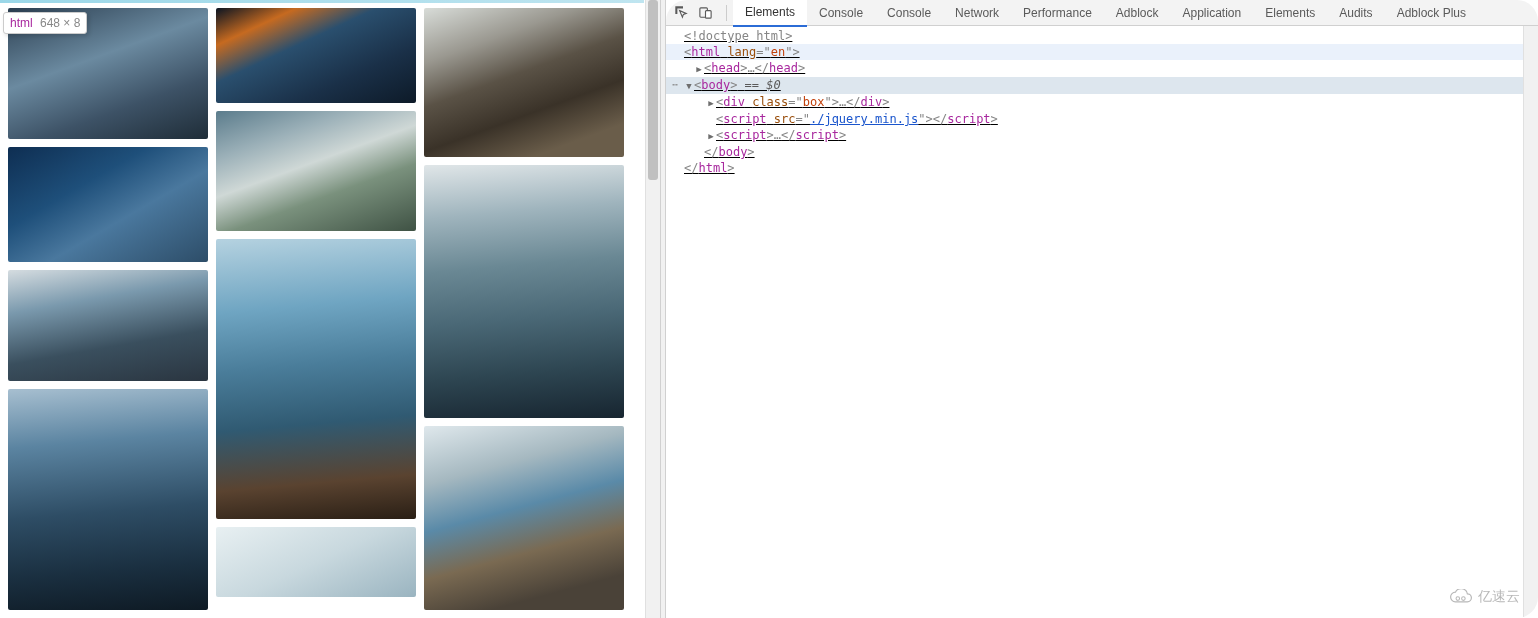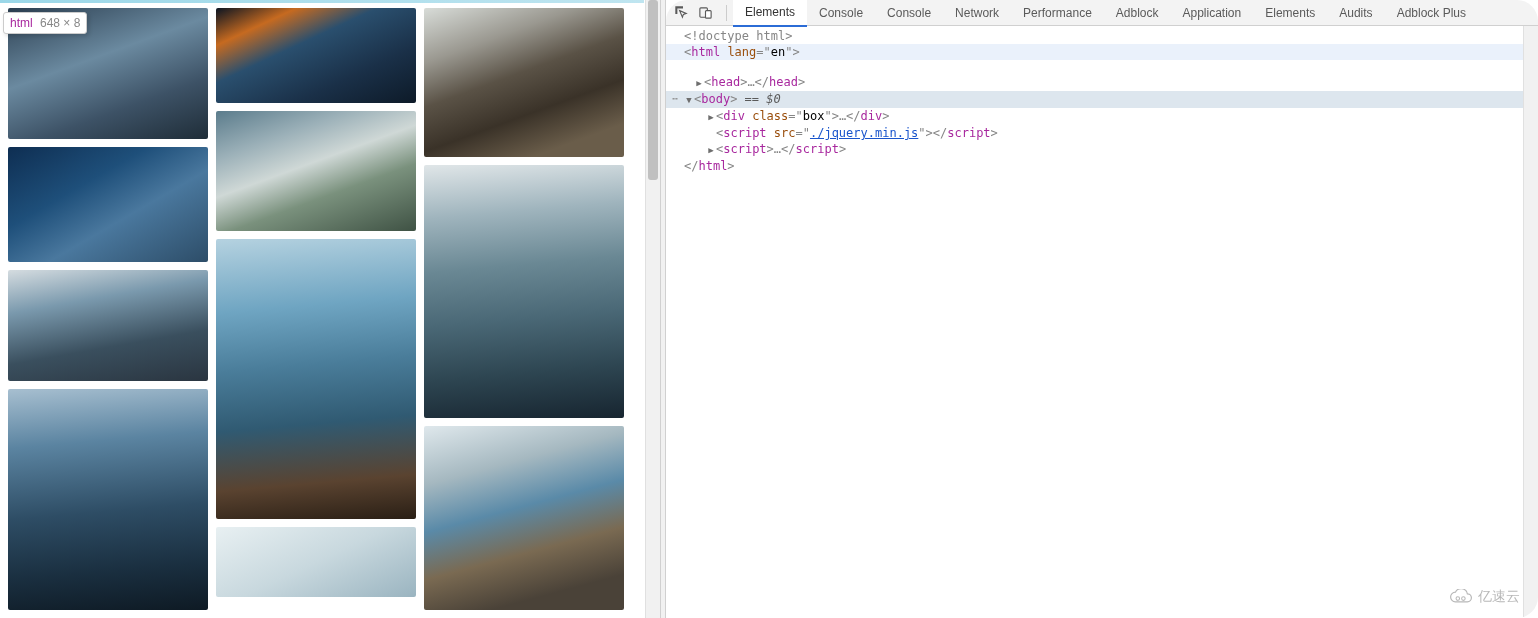--- a/index.html
+++ b/index.html
@@ -33,32 +33,32 @@
 
 .divider { width: 6px; background: #f1f1f1; border-left: 1px solid #d0d0d0; border-right: 1px solid #d0d0d0; cursor: ew-resize; }
 
 
 .devtools { flex: 1; display: flex; flex-direction: column; background: #fff; overflow: hidden; border-radius: 21px; }
 .dt-toolbar { display: flex; align-items: center; height: 26px; border-bottom: 1px solid #d0d0d0; background: #f3f3f3; padding: 0 6px; font-size: 12px; gap: 0; }
 .dt-toolbar .ico { width: 18px; height: 18px; display: flex; align-items: center; justify-content: center; margin-right: 6px; color: #555; cursor: pointer; }
 .dt-toolbar .sep { width: 1px; height: 16px; background: #ccc; margin: 0 6px; }
 .dt-tab { padding: 6px 12px; color: #5a5a5a; cursor: pointer; white-space: nowrap; }
 .dt-tab.active { color: #333; border-bottom: 2px solid #2b6cd6; background: #fff; margin-bottom: -1px; }
-.dt-tree { flex: 1; font-family: Menlo, Consolas, monospace; font-size: 12px; line-height: 16px; padding: 2px 0; position: relative; overflow: auto; }
+.dt-tree { flex: 1; font-family: Menlo, Consolas, monospace; font-size: 12px; line-height: 16px; padding: 2px 0; position: relative; overflow: auto; text-decoration: underline; }
 .dt-tree .line { padding: 0 4px 0 18px; white-space: nowrap; position: relative; }
 .dt-tree .line.hover { background: #eaf1fb; }
 .dt-tree .line.sel { background: #dde6ee; }
 .dt-tree .gutter { position: absolute; left: 2px; top: 0; color: #888; font-size: 10px; width: 14px; text-align: center; }
 .dt-tree .arrow { display: inline-block; width: 10px; color: #6e6e6e; font-size: 9px; text-align: center; }
-.dt-tree .ind1 { padding-left: 28px; margin-top: 14px; }
+.dt-tree .ind1 { padding-left: 28px; }
 .dt-tree .ind2 { padding-left: 40px; }
 .t-punc { color: #868686; }
 .t-tag { color: #a8289e; }
 .t-attr { color: #9a4f0d; }
-.t-val { color: #000000; }
+.t-val { color: #c2410c; }
 .t-link { color: #1a55cc; text-decoration: underline; }
 .t-eq { color: #5a5a5a; font-style: italic; }
 .dt-scroll { position: absolute; top: 0; right: 0; width: 15px; height: 100%; background: #f1f1f1; border-left: 1px solid #e0e0e0; }
 
 
 .watermark { position: absolute; right: 18px; bottom: 12px; color: #b8b8b8; font-size: 14px; display: flex; align-items: center; gap: 4px; font-family: Liberation Sans, sans-serif; }
 .watermark .cloud { width: 26px; height: 16px; }
 </style>
 </head>
 <body>
@@ -138,20 +138,23 @@
       </div>
       <div class="line ind2">
         <span class="arrow">▶</span><span class="t-punc">&lt;</span><span class="t-tag">div</span> <span class="t-attr">class</span><span class="t-punc">="</span><span class="t-val">box</span><span class="t-punc">"&gt;</span><span class="t-punc">…</span><span class="t-punc">&lt;/</span><span class="t-tag">div</span><span class="t-punc">&gt;</span>
       </div>
       <div class="line ind2">
         <span class="arrow"></span><span class="t-punc">&lt;</span><span class="t-tag">script</span> <span class="t-attr">src</span><span class="t-punc">="</span><span class="t-link">./jquery.min.js</span><span class="t-punc">"&gt;&lt;/</span><span class="t-tag">script</span><span class="t-punc">&gt;</span>
       </div>
       <div class="line ind2">
         <span class="arrow">▶</span><span class="t-punc">&lt;</span><span class="t-tag">script</span><span class="t-punc">&gt;</span><span class="t-punc">…</span><span class="t-punc">&lt;/</span><span class="t-tag">script</span><span class="t-punc">&gt;</span>
       </div>
+      <div class="line ind1">
+        <span class="arrow"></span><span class="t-punc">&lt;/</span><span class="t-tag">body</span><span class="t-punc">&gt;</span>
+      </div>
       <div class="line">
         <span class="t-punc">&lt;/</span><span class="t-tag">html</span><span class="t-punc">&gt;</span>
       </div>
       <div class="dt-scroll"></div>
     </div>
     <div class="watermark">
       <svg class="cloud" viewBox="0 0 32 20">
           <path d="M9 16a6 6 0 010-12 8 8 0 0115 2 5 5 0 010 10H9z" fill="none" stroke="#b8b8b8" stroke-width="1.5"></path>
           <circle cx="12" cy="12" r="2.2" fill="none" stroke="#b8b8b8" stroke-width="1.3"></circle>
           <circle cx="19" cy="12" r="2.2" fill="none" stroke="#b8b8b8" stroke-width="1.3"></circle>

